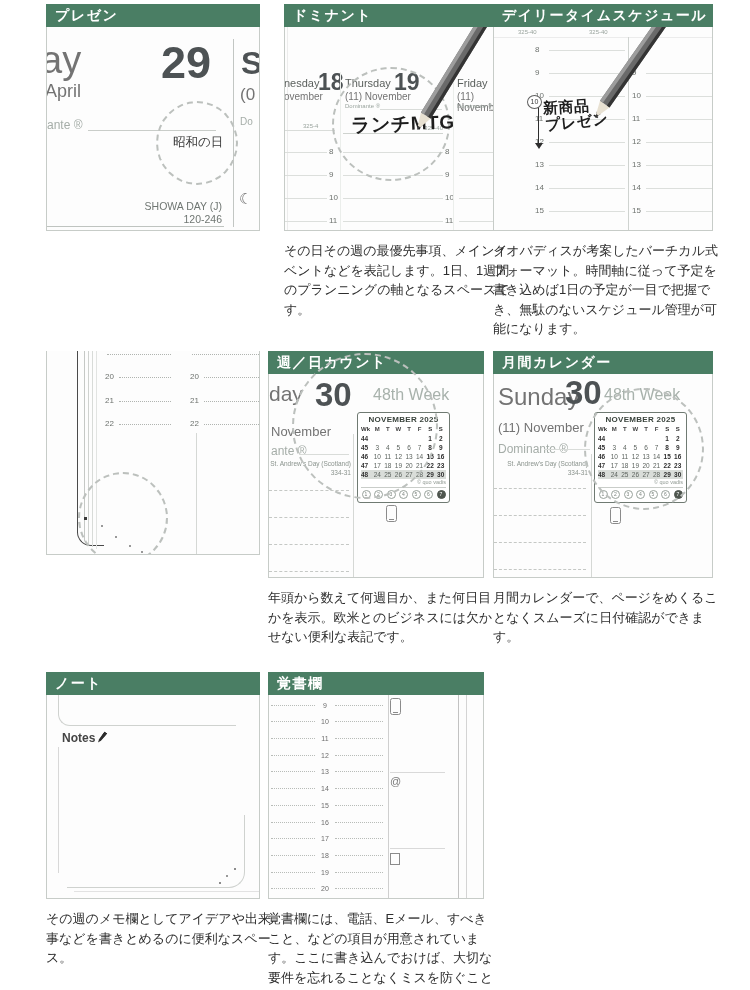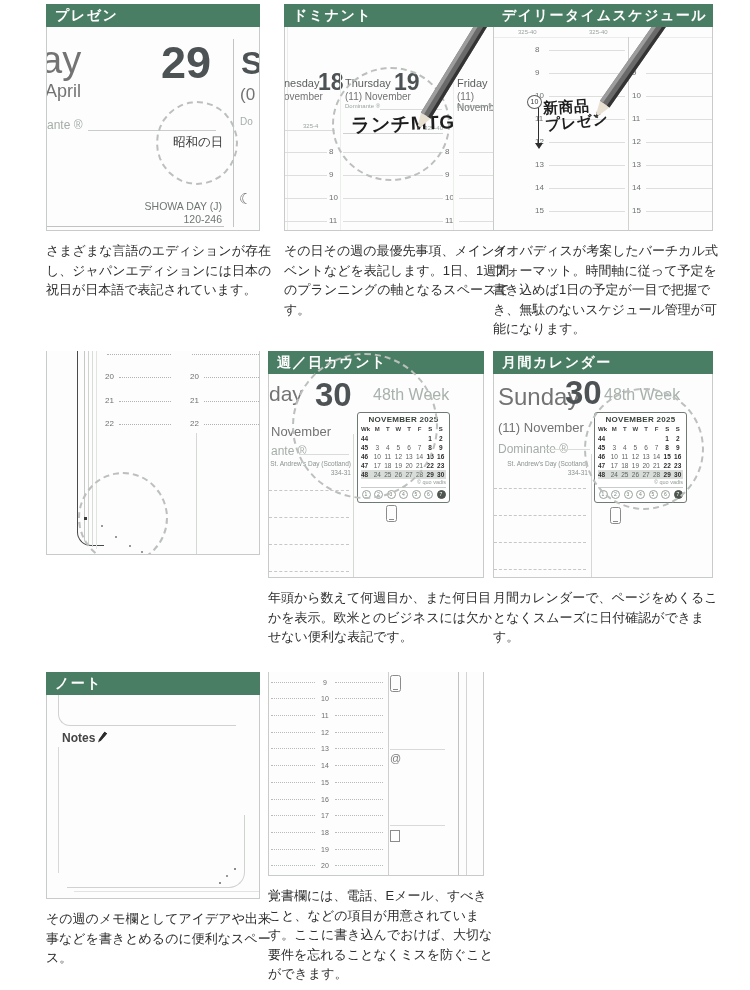--- a/index.html
+++ b/index.html
@@ -76,21 +76,20 @@
       <div class="dcirc" style="left:109px;top:74px;width:78px;height:80px;"></div>
       <span class="abs" style="left:60px;top:173px;width:115px;text-align:right;font-size:10.5px;color:#6f7672;">SHOWA DAY (J)</span>
       <span class="abs" style="left:60px;top:186px;width:115px;text-align:right;font-size:10.5px;color:#6f7672;">120-246</span>
       <div class="hline" style="left:0;top:199px;width:177px;border-color:#bfc4c0;"></div>
       <div class="vline" style="left:186px;top:12px;height:188px;border-color:#c2c6c3;"></div>
       <span class="abs dk" style="left:194px;top:18px;font-size:32px;">S</span>
       <span class="abs g" style="left:193px;top:58px;font-size:17px;">(0</span>
       <span class="abs t8" style="left:193px;top:89px;font-size:10px;">Do</span>
       <span class="abs g" style="left:192px;top:163px;font-size:15px;">☾</span>
     </div>
-    <div class="caption">さまざまな言語のエディションが存在し、ジャパンエディションには日本の祝日が日本語で表記されています。</div>
   </div>
 
   <div class="sec" style="left:284px;top:4px;width:216px;">
     <div class="bar">ドミナント</div>
     <div class="fig">
       <div class="vline" style="left:2px;top:0;height:203px;border-color:#ececec;"></div>
 
       <span class="abs" style="left:-1px;top:50px;font-size:11px;color:#5a5f5c;">nesday</span>
       <span class="abs dk" style="left:33px;top:42px;font-size:23px;">18</span>
       <span class="abs g t10" style="left:-1px;top:64px;">ovember</span>
@@ -472,20 +471,21 @@
       <div class="abs" style="left:20px;top:120px;width:177px;height:72px;border-right:1.5px solid #cfd2cf;border-bottom:1.5px solid #cfd2cf;border-bottom-right-radius:16px;"></div>
       <div class="dot" style="left:179px;top:180px;"></div>
       <div class="dot" style="left:187px;top:173px;width:1.5px;height:1.5px;"></div>
       <div class="dot" style="left:172px;top:187px;width:1.5px;height:1.5px;"></div>
       <div class="hline" style="left:27px;top:196px;width:185px;border-color:#e2e2e2;"></div>
     </div>
     <div class="caption">その週のメモ欄としてアイデアや出来事などを書きとめるのに便利なスペース。</div>
   </div>
 
   <div class="sec" style="left:268px;top:672px;width:216px;">
+    <div class="bar">覚書欄</div>
     <div class="fig">
       <div class="m8rows">
 
       <div class="trow">
             <span class="n">9</span>
           </div>
           <div class="trow">
             <span class="n">10</span>
           </div>
           <div class="trow">

